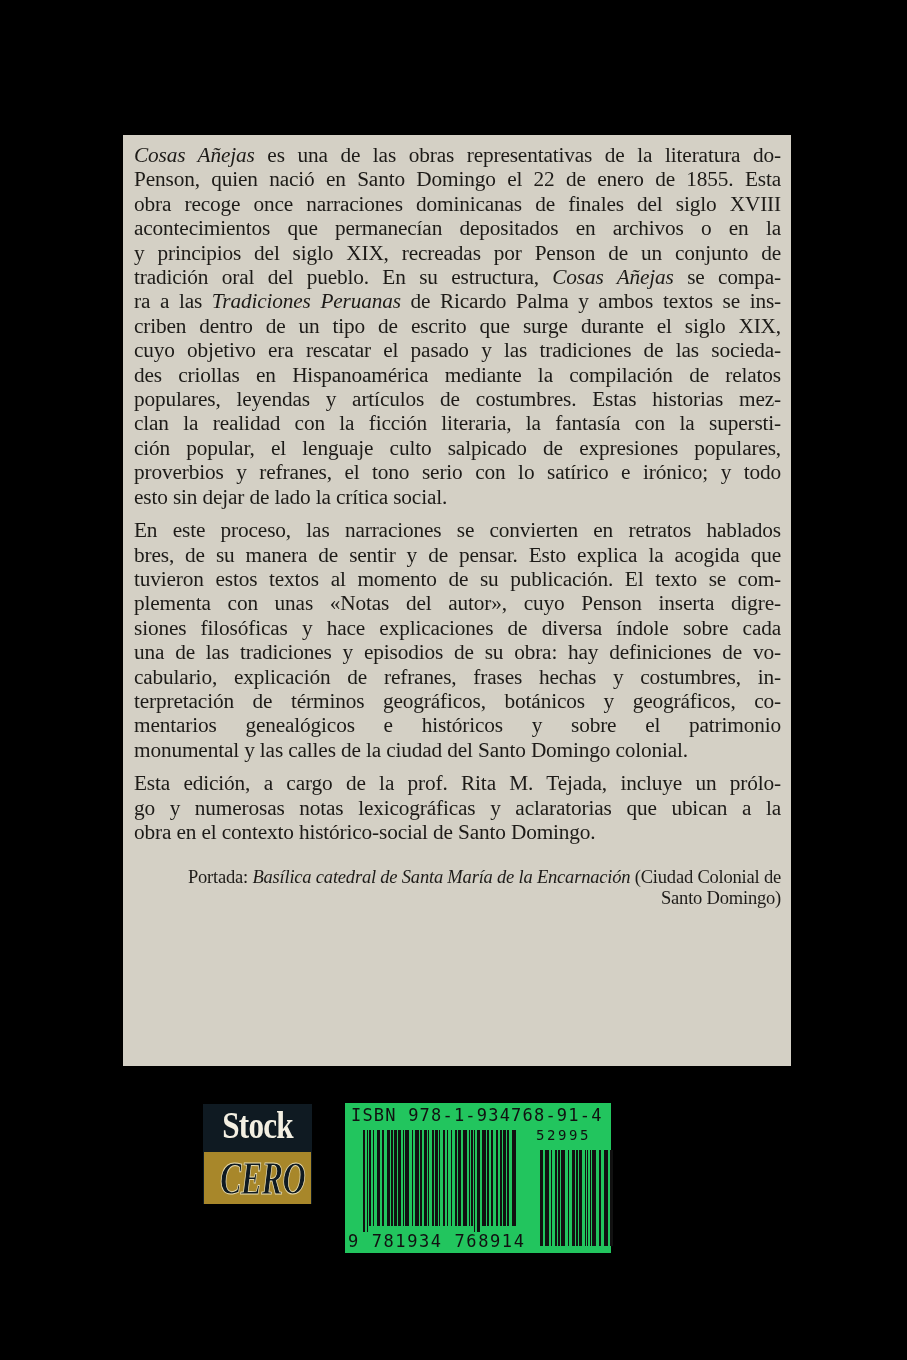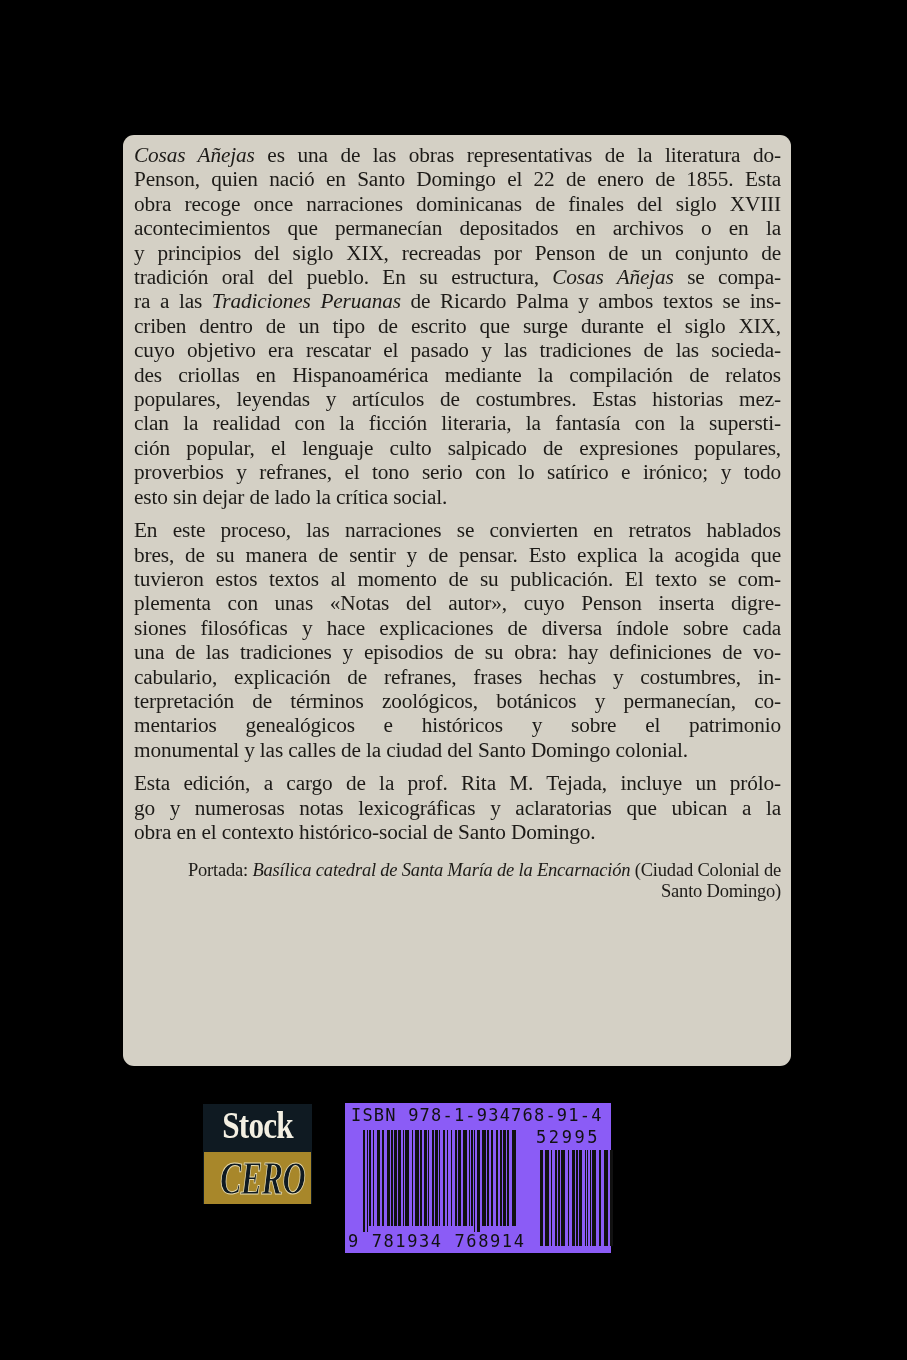--- a/index.html
+++ b/index.html
@@ -1,32 +1,32 @@
 <!DOCTYPE html>
 <html><head>
 <meta charset="utf-8">
 <style>
   html, body { margin:0; padding:0; }
   body { width:907px; height:1360px; background:#000; position:relative; overflow:hidden; }
   .panel {
     position:absolute; left:123px; top:135px; width:668px; height:931px;
-    background:#d4d0c5; box-sizing:border-box; padding:8px 10px 0 11px;border-radius:11px;
+    background:#d4d0c5; box-sizing:border-box; padding:8px 10px 0 11px;
   }
   .para {
     font-family:"Liberation Serif", "DejaVu Serif", serif;
     font-size:21.3px; line-height:24.4px; color:#1d1b18;
     text-align:justify; margin:0 0 9px 0; hyphens:manual;
     letter-spacing:-0.15px;
   }
   .para .line { display:block; text-align:justify; text-align-last:justify; white-space:nowrap; }
   .para .line.last { text-align-last:left; }
   .para i { font-style:italic; }
   .caption {
     font-family:"Liberation Serif", "DejaVu Serif", serif;
-    font-size:18.5px; line-height:21px; color:#1d1b18; text-align:right; margin-top:16px;
+    font-size:18.5px; line-height:21px; color:#1d1b18; text-align:right; margin-top:23px;
     letter-spacing:-0.2px;
   }
   .logo {
     position:absolute; left:203px; top:1104px; width:109px; height:100px;
     background:#0f1a22; box-sizing:border-box;
   }
   .logo .top {
     position:absolute; left:0; top:0; width:109px; height:42px;
     font-family:"Liberation Serif", serif; font-weight:bold; color:#f3efe2;
     font-size:38px; line-height:42px; text-align:center; letter-spacing:-1px;
@@ -39,29 +39,29 @@
   }
   .logo .bot span {
     position:absolute; left:0; top:0; width:107px; height:52px;
     font-family:"Liberation Serif", serif; font-weight:bold; color:#0f1a22;
     font-size:46px; line-height:54px; text-align:center; letter-spacing:-1px;
     transform:scaleX(0.7); transform-origin:center;
     -webkit-text-stroke:1px #e8dcb0;
   }
   .barcode {
     position:absolute; left:345px; top:1103px; width:266px; height:150px;
-    background:#8b5cf6; box-sizing:border-box;
+    background:#22c55e; box-sizing:border-box;
   }
   .barcode .isbn {
     position:absolute; left:6px; top:2px; font-family:"DejaVu Sans Mono", monospace;
     font-size:17px; letter-spacing:1.2px; color:#111; white-space:nowrap;
   }
   .barcode .price {
     position:absolute; left:191px; top:24px; font-family:"DejaVu Sans Mono", monospace;
-    font-size:17px; letter-spacing:2.6px; color:#111;
+    font-size:14px; letter-spacing:2.6px; color:#111;
   }
   .barcode .ean {
     position:absolute; left:3px; top:128px; font-family:"DejaVu Sans Mono", monospace;
     font-size:17px; letter-spacing:1.6px; color:#111; white-space:pre;
   }
   .bars { position:absolute; }
   .bars i { position:absolute; top:0; background:#111; display:block; }
 </style>
 </head>
 <body>
@@ -86,21 +86,21 @@
         <span class="line last"><span>esto sin dejar de lado la crítica social.</span></span>
       </p>
       <p class="para">
         <span class="line"><span>En este proceso, las narraciones se convierten en retratos hablados</span></span>
         <span class="line"><span>bres, de su manera de sentir y de pensar. Esto explica la acogida que</span></span>
         <span class="line"><span>tuvieron estos textos al momento de su publicación. El texto se com-</span></span>
         <span class="line"><span>plementa con unas «Notas del autor», cuyo Penson inserta digre-</span></span>
         <span class="line"><span>siones filosóficas y hace explicaciones de diversa índole sobre cada</span></span>
         <span class="line"><span>una de las tradiciones y episodios de su obra: hay definiciones de vo-</span></span>
         <span class="line"><span>cabulario, explicación de refranes, frases hechas y costumbres, in-</span></span>
-        <span class="line"><span>terpretación de términos zoológicos, botánicos y permanecían, co-</span></span>
+        <span class="line"><span>terpretación de términos geográficos, botánicos y geográficos, co-</span></span>
         <span class="line"><span>mentarios genealógicos e históricos y sobre el patrimonio</span></span>
         <span class="line last"><span>monumental y las calles de la ciudad del Santo Domingo colonial.</span></span>
       </p>
       <p class="para">
         <span class="line"><span>Esta edición, a cargo de la prof. Rita M. Tejada, incluye un prólo-</span></span>
         <span class="line"><span>go y numerosas notas lexicográficas y aclaratorias que ubican a la</span></span>
         <span class="line last"><span>obra en el contexto histórico-social de Santo Domingo.</span></span>
       </p>
     </div>
   <div class="caption">

